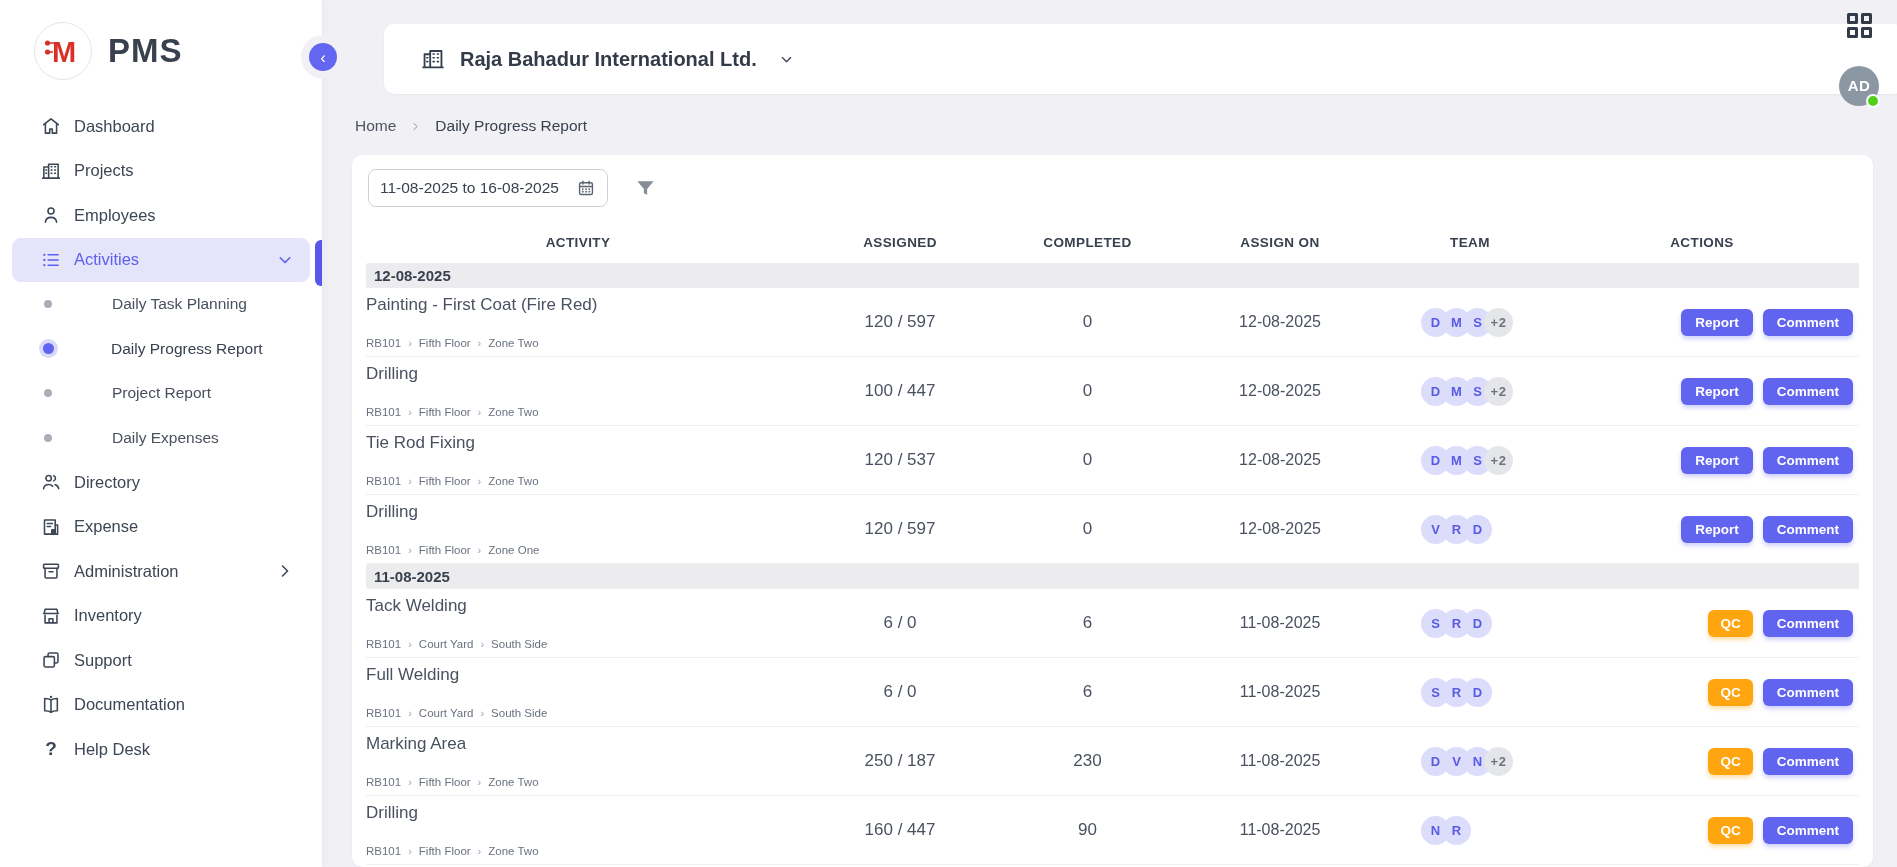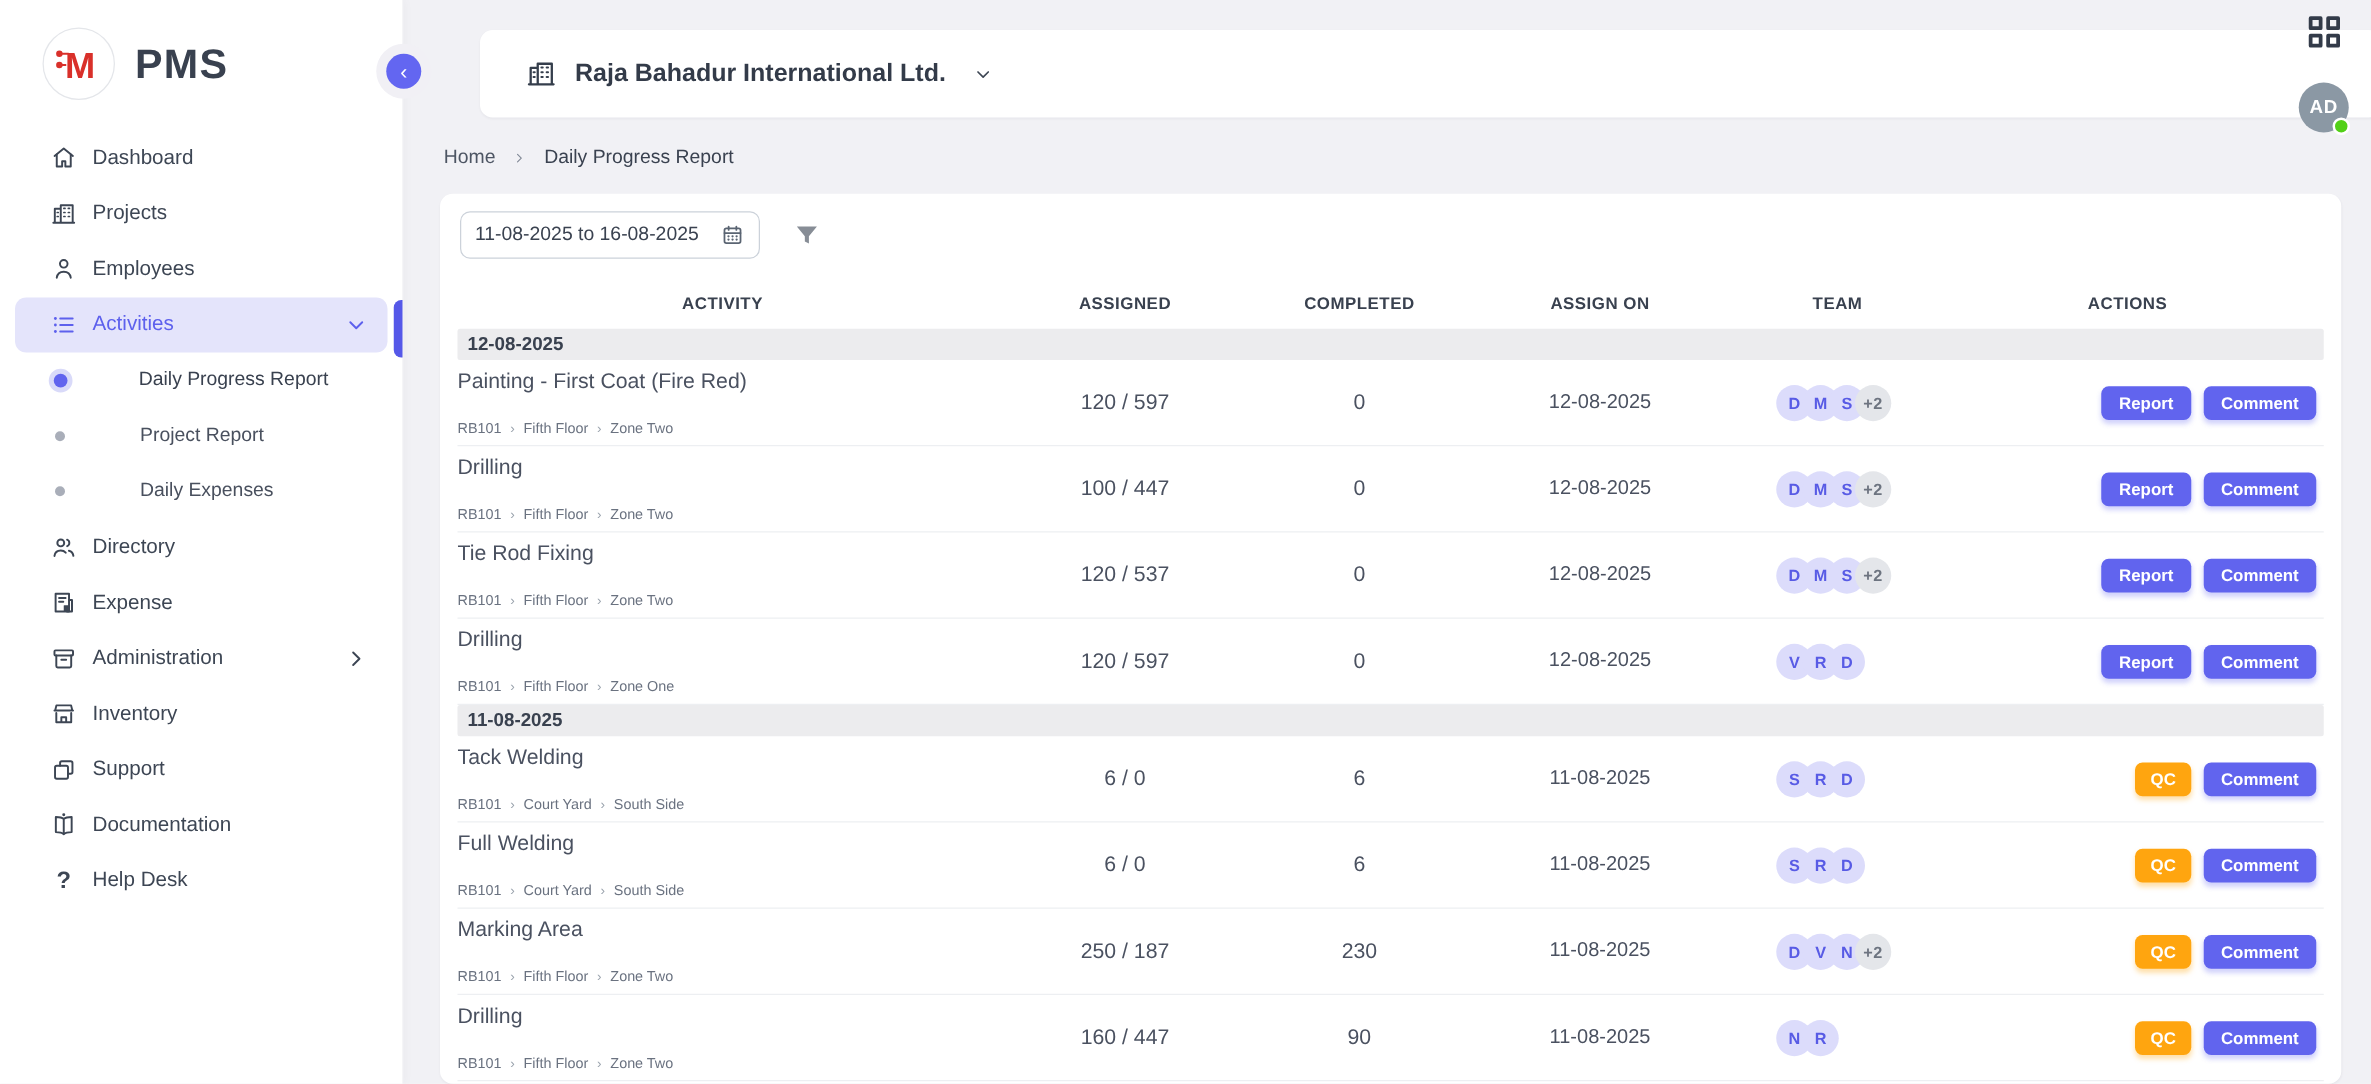--- a/index.html
+++ b/index.html
@@ -145,20 +145,24 @@
             <circle cx="4.7" cy="17.7" r="1.25" fill="currentColor" stroke="none"></circle>
           </svg>
         </span>
         <span>Activities</span>
         <span class="icn nav-chev">
           <svg fill="none" stroke="currentColor" stroke-width="1.7" stroke-linecap="round" stroke-linejoin="round" viewBox="0 0 24 24">
             <path d="M6.8 9.6 12 14.8l5.2-5.2"></path>
           </svg>
         </span>
       </div>
+      <div class="sub-item">
+        <span class="sub-dot"></span>
+        <span>Daily Task Planning</span>
+      </div>
       <div class="sub-item active">
         <span class="sub-dot"></span>
         <span>Daily Progress Report</span>
       </div>
       <div class="sub-item">
         <span class="sub-dot"></span>
         <span>Project Report</span>
       </div>
       <div class="sub-item">
         <span class="sub-dot"></span>

